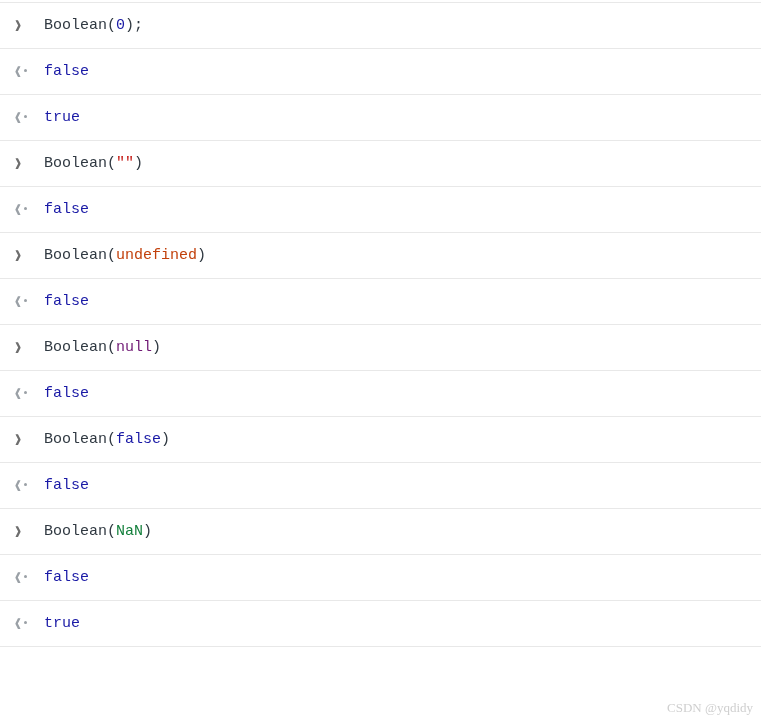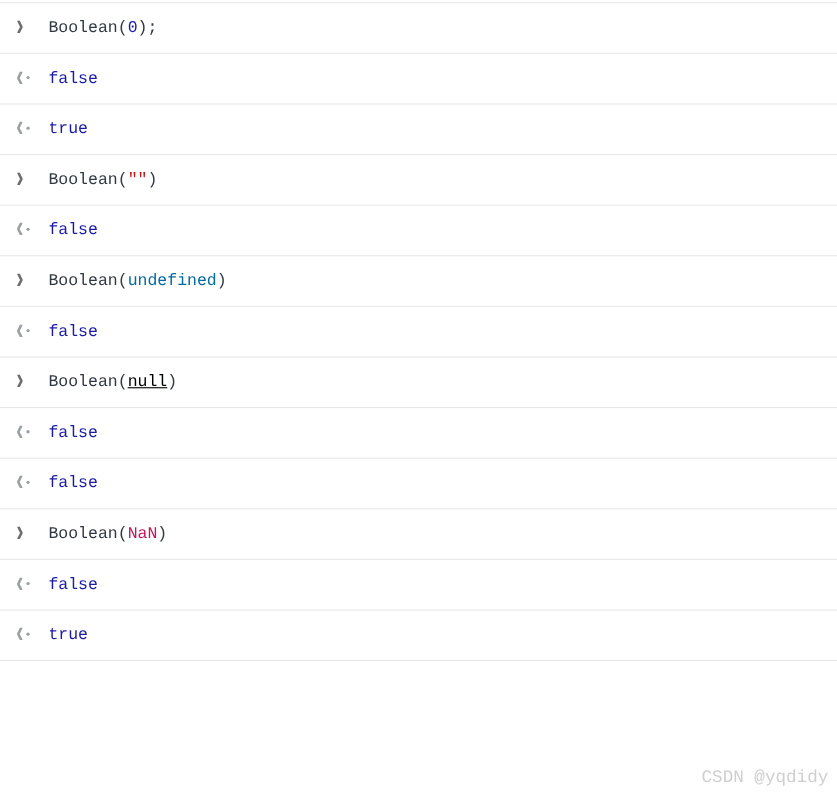--- a/index.html
+++ b/index.html
@@ -63,32 +63,32 @@
   }
   .content {
     font-family: "Courier New", monospace;
     font-size: 15px;
     white-space: pre;
   }
   .fn { color: #303942; }
   .num { color: #1a1aa6; }
   .boolkw { color: #1a1aa6; }
   .str { color: #c41a16; }
-  .undef { color: #0369a1; }
-  .nullkw { color: #000000; text-decoration: underline; }
+  .undef { color: #c2410c; }
+  .nullkw { color: #701a75; }
   .falsekw { color: #1a1aa6; }
-  .nan { color: #be185d; }
+  .nan { color: #15803d; }
   .result-bool { color: #1a1aa6; }
   .semi { color: #303942; }
   .watermark {
     position: fixed;
     right: 8px;
     bottom: 6px;
-    font-family: Liberation Mono, monospace;
-    font-size: 16px;
+    font-family: Liberation Serif, serif;
+    font-size: 13px;
     color: #cfcfcf;
     margin-left: 17px;
   }
 </style>
 </head>
 <body>
 
 <div class="console-container">
   <div id="lines">
       <div class="line">
@@ -121,20 +121,24 @@
       </div>
       <div class="line">
         <span class="icon chevron-right"></span>
         <span class="content"><span class="fn">Boolean</span><span class="fn">(</span><span class="nullkw">null</span><span class="fn">)</span></span>
       </div>
       <div class="line">
         <span class="icon chevron-left"></span>
         <span class="content"><span class="result-bool">false</span></span>
       </div>
       <div class="line">
+        <span class="icon chevron-right"></span>
+        <span class="content"><span class="fn">Boolean</span><span class="fn">(</span><span class="falsekw">false</span><span class="fn">)</span></span>
+      </div>
+      <div class="line">
         <span class="icon chevron-left"></span>
         <span class="content"><span class="result-bool">false</span></span>
       </div>
       <div class="line">
         <span class="icon chevron-right"></span>
         <span class="content"><span class="fn">Boolean</span><span class="fn">(</span><span class="nan">NaN</span><span class="fn">)</span></span>
       </div>
       <div class="line">
         <span class="icon chevron-left"></span>
         <span class="content"><span class="result-bool">false</span></span>

